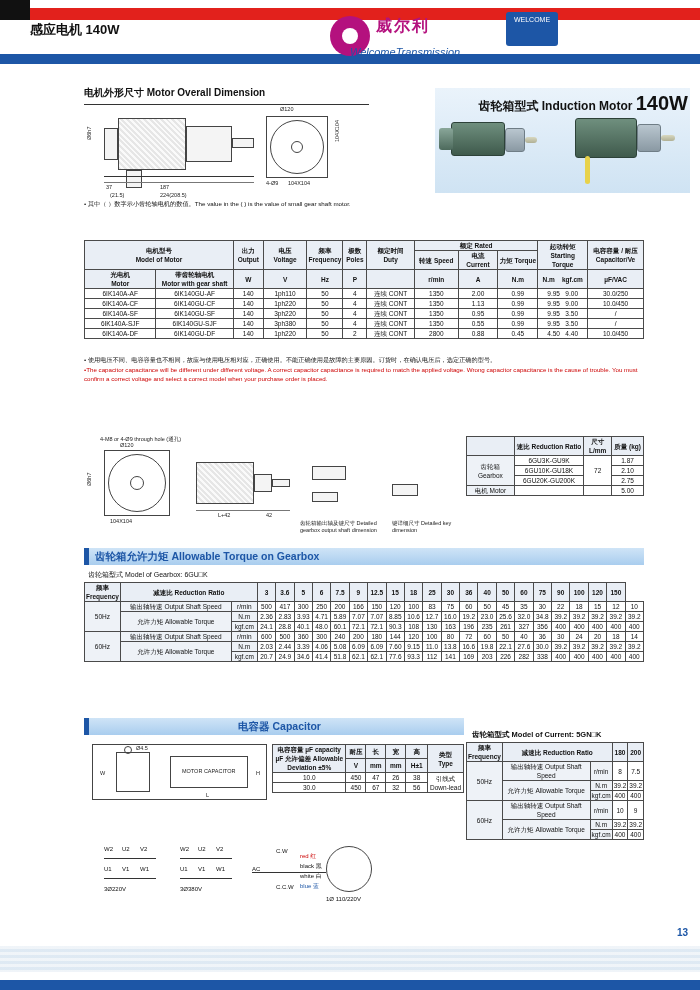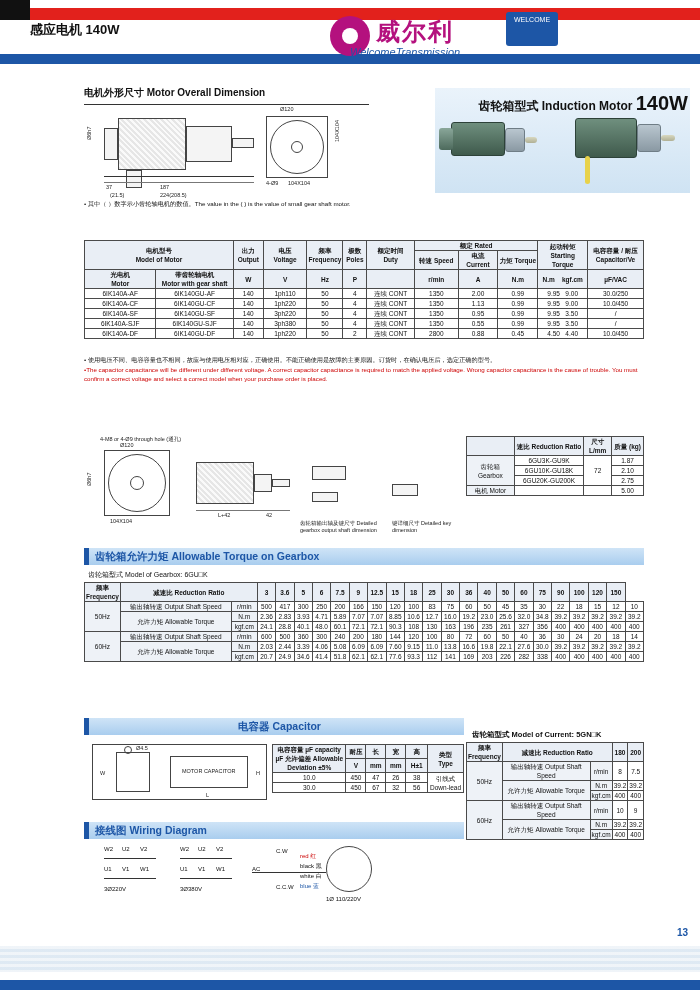--- a/index.html
+++ b/index.html
@@ -20,21 +20,21 @@
   .hdr-red { position:absolute; left:0; top:8px; width:700px; height:12px; background:#e2211c; }
   .hdr-white { position:absolute; left:0; top:20px; width:700px; height:34px; background:#fff; }
   .hdr-title { position:absolute; left:30px; top:22px; width:400px; }
   .hdr-title .cn { font-size:13px; font-weight:bold; color:#111; line-height:15px; }
   .hdr-title .en { font-size:12px; font-weight:bold; color:#111; line-height:14px; }
   .hdr-blue-l { position:absolute; left:0; top:54px; width:700px; height:10px; background:#1d56a6; }
   .hdr-left-black { position:absolute; left:0; top:0; width:30px; height:64px; background:#111; }
   .logo { position:absolute; right:8px; top:10px; width:240px; height:54px; }
   .logo-circle { position:absolute; left:10px; top:6px; width:40px; height:40px; border-radius:50%; background:#b4117e; }
   .logo-circle:after { content:""; position:absolute; left:12px; top:12px; width:16px; height:16px; border-radius:50%; background:#fff; }
-  .logo-cn { position:absolute; left:56px; top:6px; font-size:24px; font-weight:bold; color:#b4117e; letter-spacing:2px; }
+  .logo-cn { position:absolute; left:56px; top:6px; font-size:16px; font-weight:bold; color:#b4117e; letter-spacing:2px; }
   .logo-en { position:absolute; left:30px; top:36px; font-size:11px; color:#1d56a6; font-style:italic; }
   .logo-badge { position:absolute; right:2px; top:2px; width:52px; height:34px; background:#1d56a6; border-radius:3px; color:#fff; font-size:7px; text-align:center; padding-top:4px; line-height:8px; }
 
   
   .secbar { position:absolute; height:17px; background:linear-gradient(to bottom,#cfe4f7,#a9cdee); border-left:5px solid #1d56a6; padding-left:6px; color:#1d56a6; font-weight:bold; font-size:10.5px; line-height:17px; white-space:nowrap; }
 
   .lbl { position:absolute; font-size:9px; color:#111; }
   .lbl-b { font-weight:bold; }
   .dl { position:absolute; background:#333; }
   .dim { position:absolute; font-size:5.5px; color:#222; white-space:nowrap; }
@@ -587,21 +587,20 @@
           <td>39.2</td>
         </tr>
         <tr>
           <td class="lblcell">kgf.cm</td>
           <td>400</td>
           <td>400</td>
         </tr>
       </tbody>
   </table>
 
-  <div class="secbar" style="left:84px; top:822px; width:380px;">接线图 Wiring Diagram</div>
 
   <div>
 
     <div class="wlbl" style="left:104px; top:846px;">W2</div>
     <div class="wlbl" style="left:122px; top:846px;">U2</div>
     <div class="wlbl" style="left:140px; top:846px;">V2</div>
     <div class="wlbl" style="left:104px; top:866px;">U1</div>
     <div class="wlbl" style="left:122px; top:866px;">V1</div>
     <div class="wlbl" style="left:140px; top:866px;">W1</div>
     <div class="wlbl" style="left:104px; top:886px;">3Ø220V</div>

